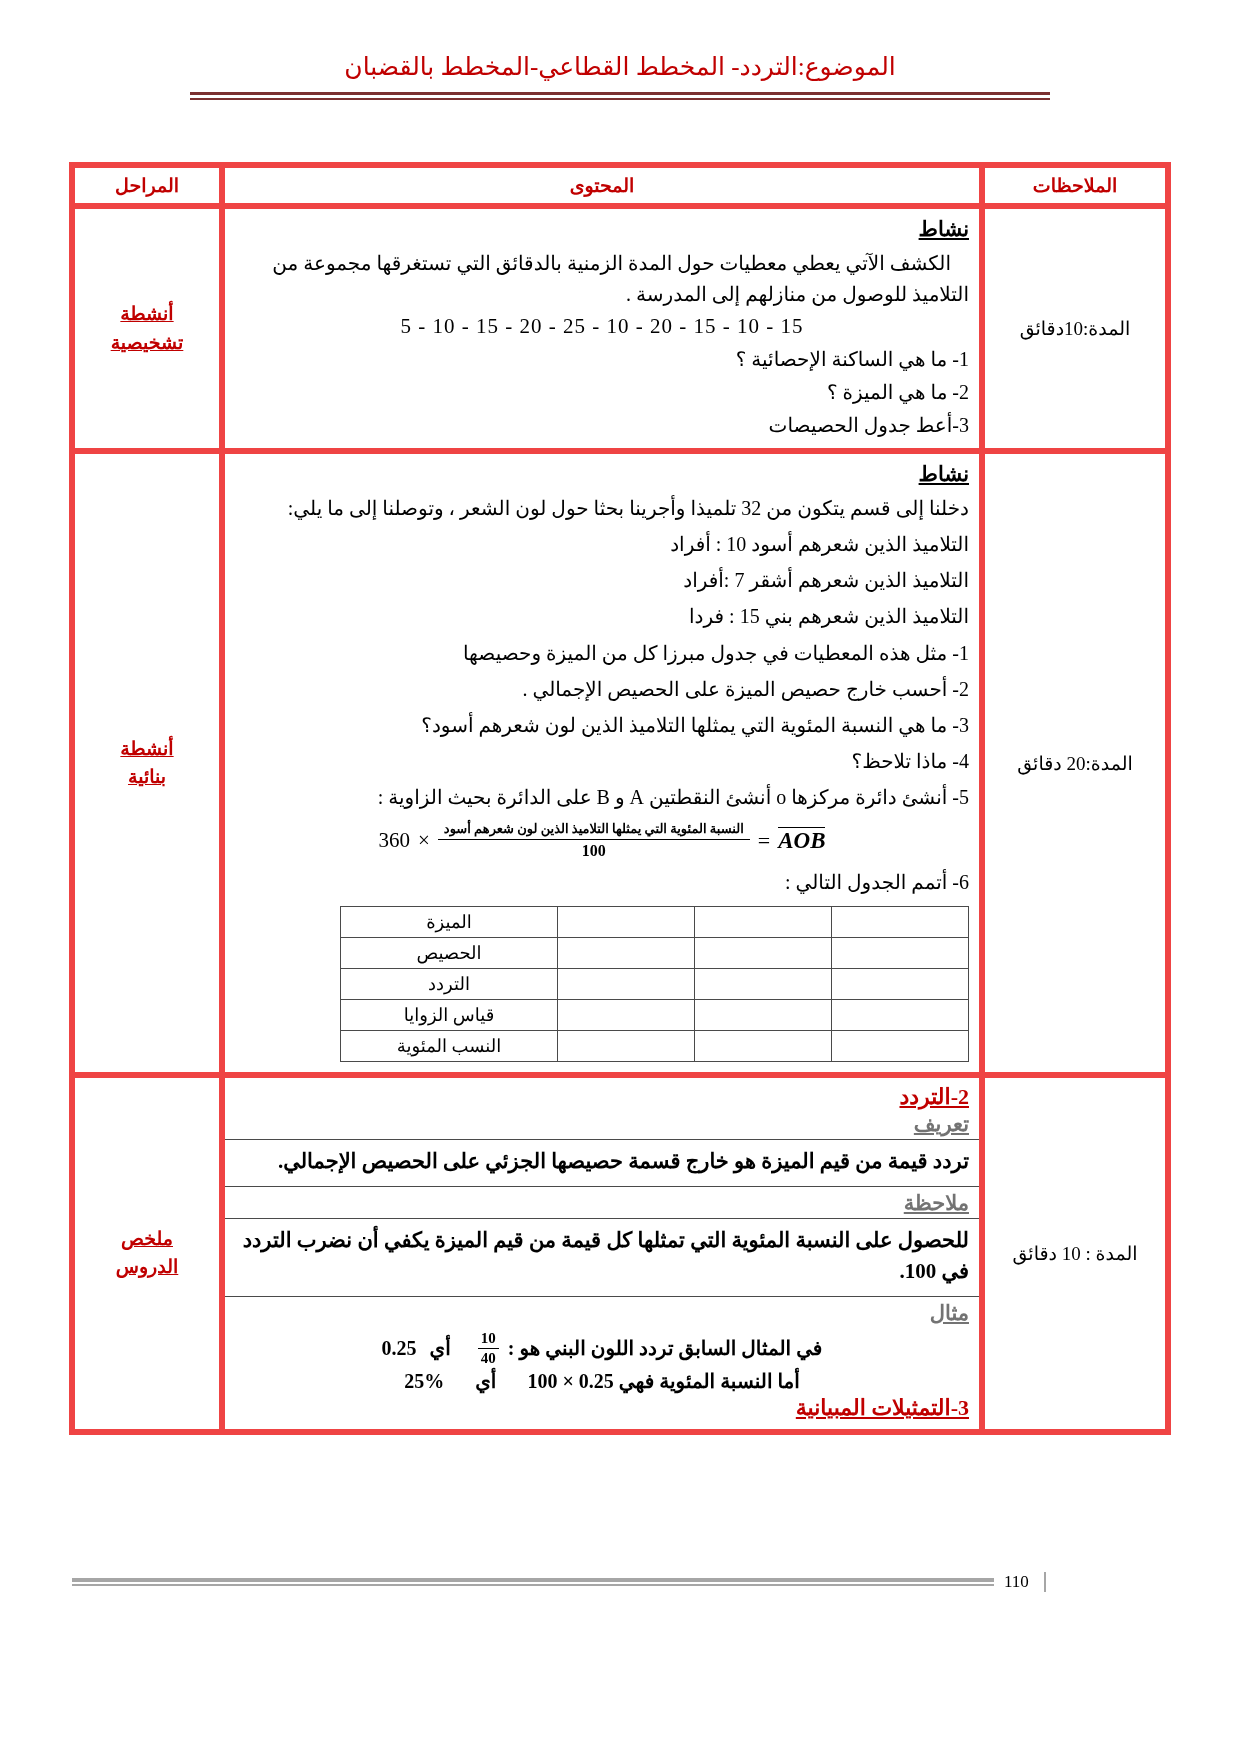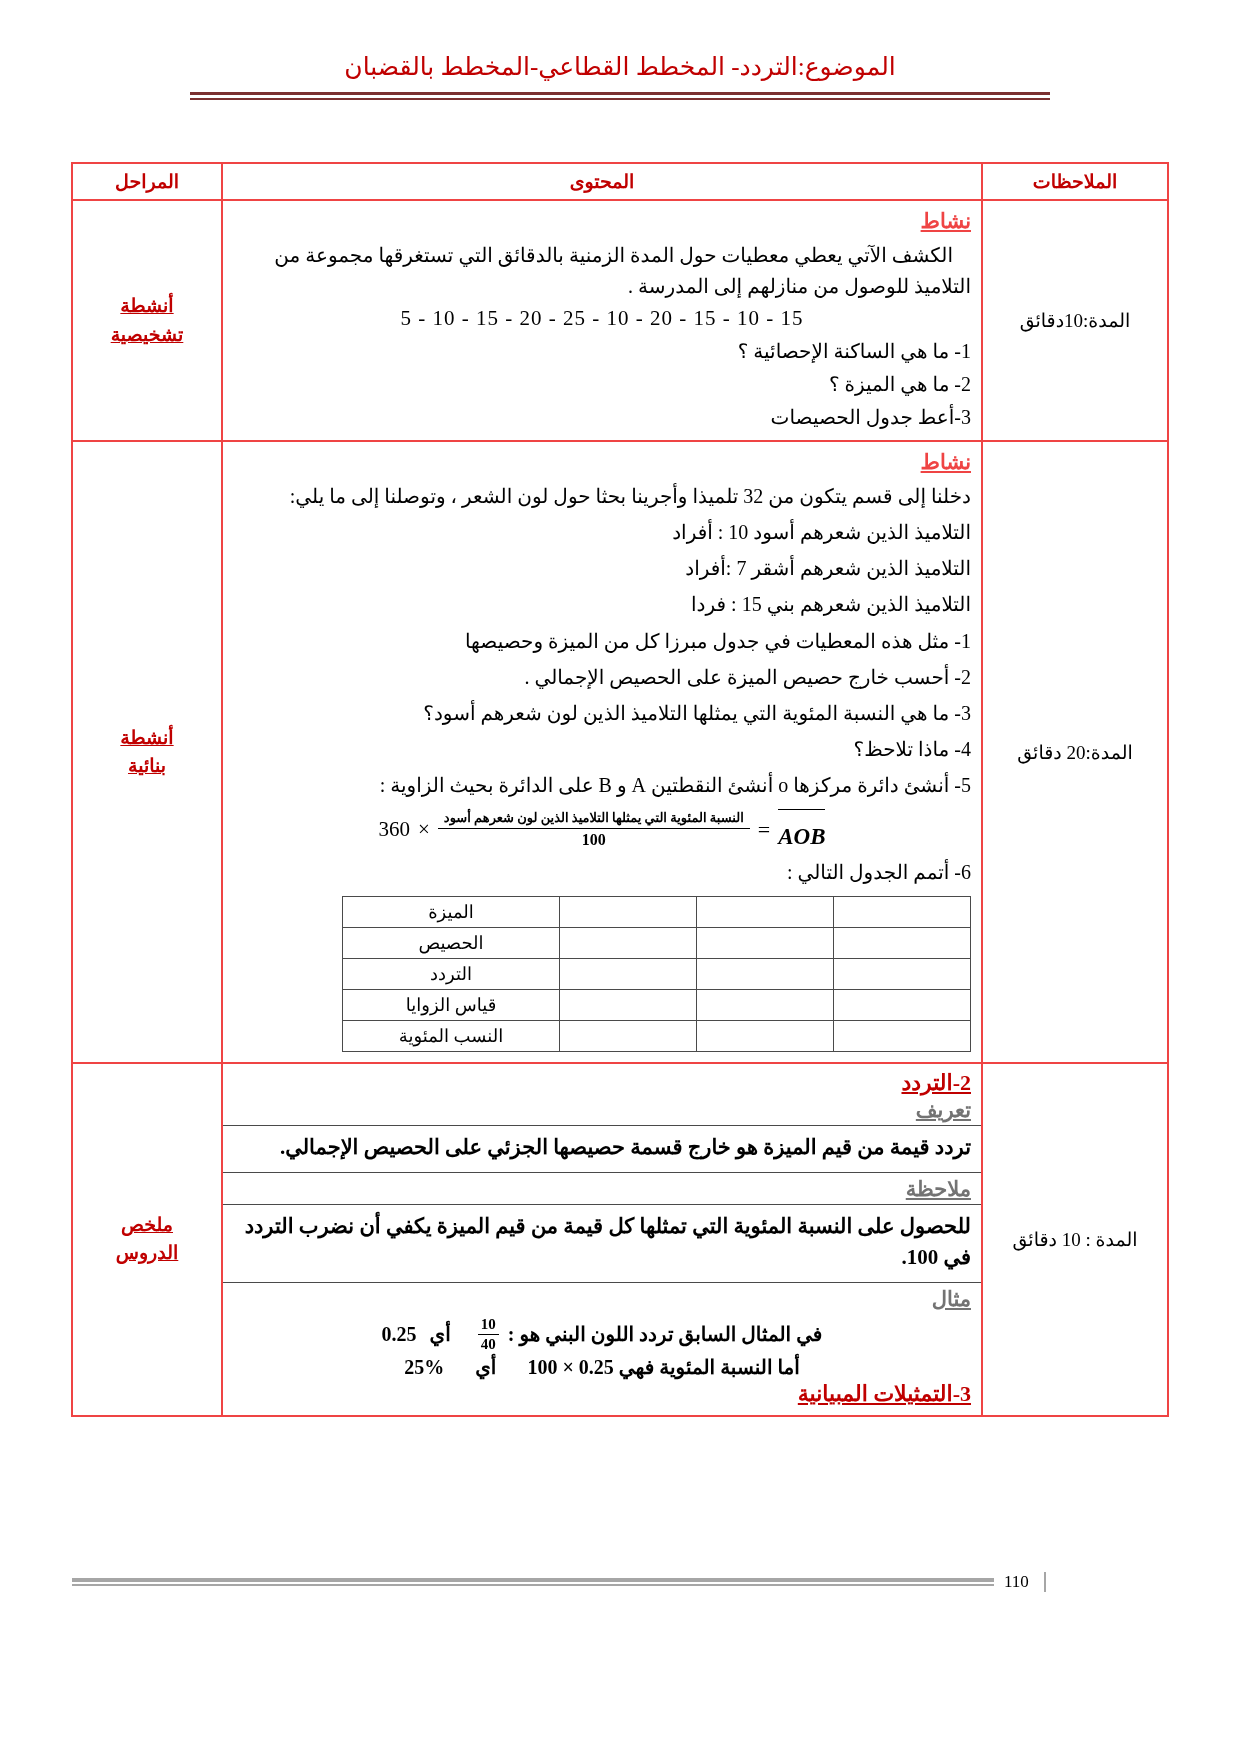--- a/index.html
+++ b/index.html
@@ -46,21 +46,21 @@
   }
 
   
   .sheet {
     width: 1096px;
     margin: 62px auto 0 auto;
     border-collapse: collapse;
     table-layout: fixed;
   }
   .sheet td, .sheet th {
-    border: 2px solid #ef4444;
+    border: 6px solid #ef4444;
     vertical-align: middle;
     padding: 6px 10px;
     font-size: 19px;
   }
   .col-stage   { width: 150px; }
   .col-content { width: 760px; }
   .col-notes   { width: 186px; }
 
   .head-cell {
     text-align: center;
@@ -81,21 +81,21 @@
 
   .notes-cell {
     text-align: center;
     font-size: 17px;
     color: #000;
   }
 
   .content-cell { text-align: right; }
 
   .label-activity {
-    color: #ef4444;
+    color: #000000;
     font-weight: 700;
     font-size: 21px;
     text-decoration: underline;
     margin: 2px 0 6px 0;
   }
   .label-green {
     color: #737373;
     font-weight: 700;
     font-size: 21px;
     text-decoration: underline;
@@ -133,21 +133,21 @@
   }
   .formula .lhs {
     font-family: "Liberation Serif", serif;
     font-style: italic;
     font-size: 23px;
     font-weight: 600;
   }
   .formula .lhs .bar {
     border-top: 1.5px solid #000;
     display: inline-block;
-    padding-top: 14px;
+    padding-top: 0;
   }
   .formula .eq { font-size: 22px; }
   .frac {
     display: inline-block;
     text-align: center;
     vertical-align: middle;
     direction: rtl;
   }
   .frac .num {
     font-size: 13px;

